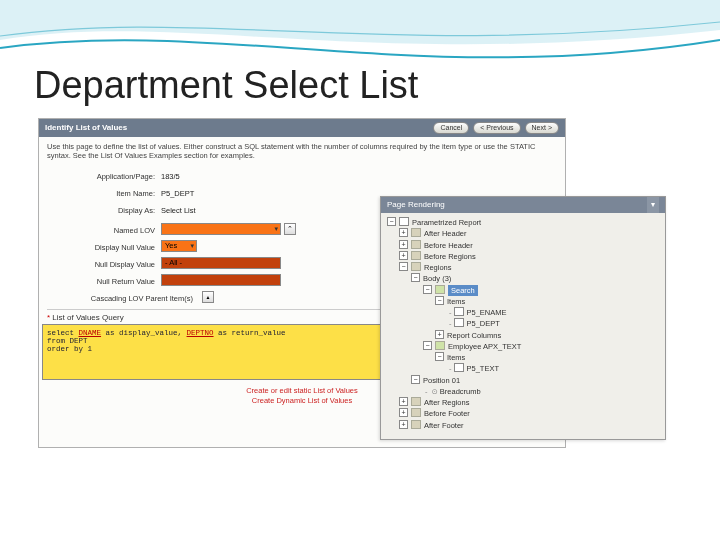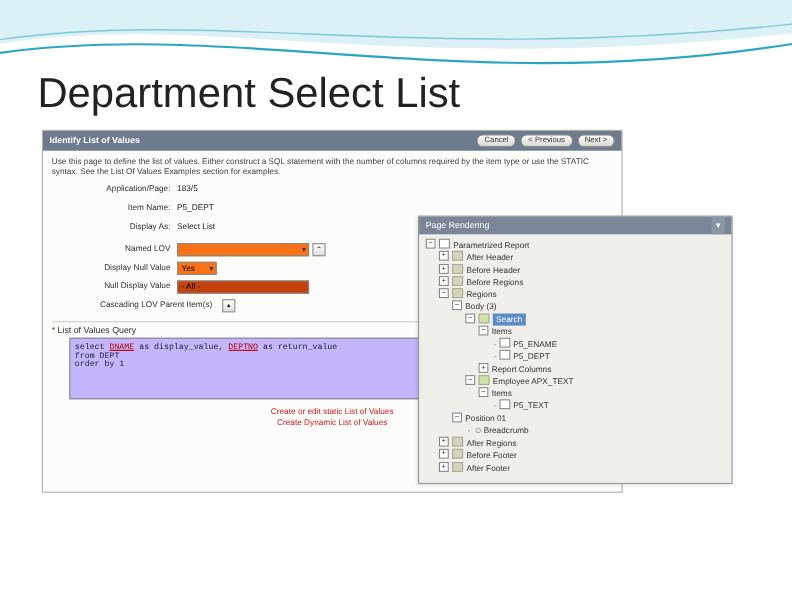--- a/index.html
+++ b/index.html
@@ -62,21 +62,21 @@
   }
   .panel-desc {
     padding: 5px 8px 0 8px;
     color: #444;
     font-size: 7.5px;
     line-height: 1.25;
   }
   .form { padding: 6px 10px 0 10px; }
   .form-row {
     display: flex;
-    align-items: flex-start;
+    align-items: flex-end;
     margin-bottom: 3px;
     height: 14px;
   }
   .form-label {
     width: 112px;
     text-align: right;
     padding-right: 6px;
     color: #333;
     font-size: 7.5px;
   }
@@ -119,23 +119,23 @@
   .icon-btn.up::before { content:"▲"; font-size:5px; }
   .subhead {
     margin: 6px 8px 2px 8px;
     font-size: 8px;
     color: #333;
     border-top: 1px solid #ccc;
     padding-top: 3px;
   }
   .required::before { content:"* "; color:#c00; }
   .sql-box {
-    margin: 0 24px;
-    border: 1px solid #888;
-    background: #c4b5fd;
+    margin: 0 3px;
+    border: 1px solid #888;
+    background: #fde047;
     padding: 4px;
     font-family: "Courier New", monospace;
     font-size: 7.5px;
     color: #223;
     height: 56px;
     overflow: hidden;
   }
   .sql-kw { color: #b00; text-decoration: underline; }
   .links { margin: 6px 8px; font-size: 7.5px; }
   .links a { color: #c22; text-decoration: none; display:block; line-height:1.4;text-align:center;}
@@ -240,20 +240,24 @@
       <span class="form-label">Display Null Value</span>
       <span class="select" style="width:36px;">
         <span>Yes</span>
       </span>
     </div>
     <div class="form-row">
       <span class="form-label">Null Display Value</span>
       <input class="form-input" style="width: 120px;" value="- All -">
     </div>
     <div class="form-row">
+      <span class="form-label">Null Return Value</span>
+      <input class="form-input" style="width: 120px;" value="">
+    </div>
+    <div class="form-row">
       <span class="form-label" style="width:150px;">Cascading LOV Parent Item(s)</span>
       <span class="icon-btn up"></span>
     </div>
   </div>
 
   <div class="subhead required">List of Values Query</div>
   <div class="sql-box">
     <span>select </span><span class="sql-kw">DNAME</span><span> as display_value, </span><span class="sql-kw">DEPTNO</span><span> as return_value</span><br>
     <span>from DEPT</span><br>
     <span>order by 1</span>

